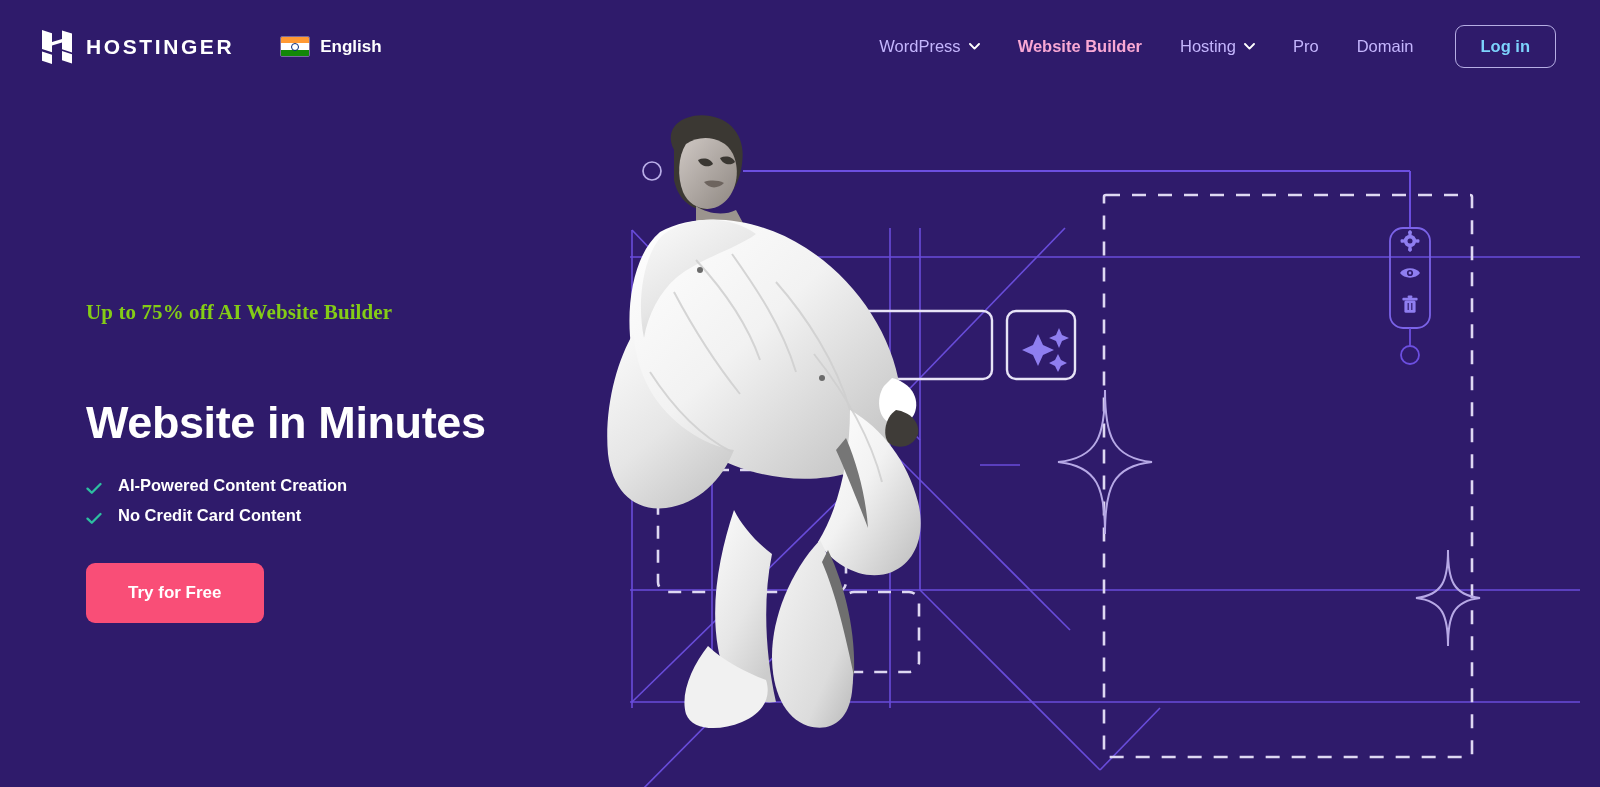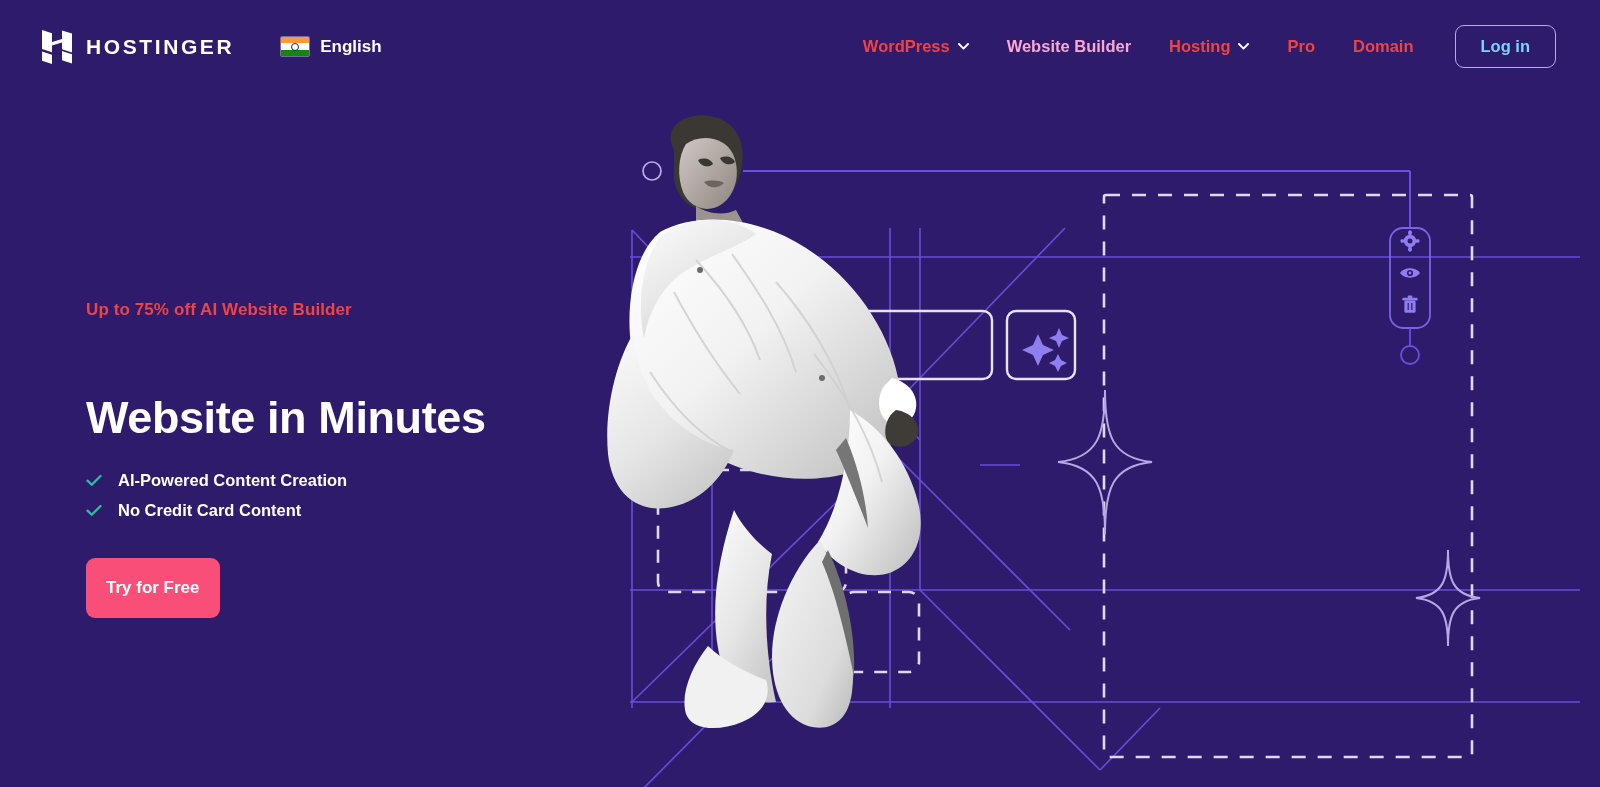--- a/index.html
+++ b/index.html
@@ -31,45 +31,45 @@
   .flag .s2 { position:absolute; left:0; top:33.33%; width:100%; height:33.34%; background:#ffffff; }
   .flag .s3 { position:absolute; left:0; top:66.67%; width:100%; height:33.33%; background:#138808; }
   .flag .chakra {
     position:absolute; left:50%; top:50%; width:8px; height:8px;
     transform:translate(-50%,-50%); border:1.4px solid #0a2b7a; border-radius:50%;
   }
   .lang-label { margin-left:10px; color:#ffffff; font-size:17px; font-weight:bold; }
 
   .nav { margin-left:auto; display:flex; align-items:center; gap:0; padding-right:44px; }
   .nav-item {
-    display:flex; align-items:center; gap:8px; color:#ef4444;
-    font-size:16.5px; font-weight:bold; padding:0 19px; cursor:pointer; white-space:nowrap;
+    display:flex; align-items:center; gap:8px; color:#c4b5fd;
+    font-size:16.5px; font-weight:normal; padding:0 19px; cursor:pointer; white-space:nowrap;
   }
   .nav-item.dim { color:#f9a8d4; font-weight:bold; }
   .caret { width:11px; height:7px; display:block; }
   .login-btn {
     margin-left:22px; padding:11px 25px; border:1.6px solid #b6aee4; border-radius:9px;
     color:#7dd3fc; font-size:16.5px; font-weight:bold; cursor:pointer; background:transparent;
     font-family:"Liberation Sans", sans-serif;
   }
 
   
   .hero-left { position:absolute; left:86px; top:300px; width:560px; z-index:20; }
-  .eyebrow { color:#ef4444; font-size:17px; font-weight:bold; letter-spacing:.1px; }
+  .eyebrow { color:#84cc16; font-size:21px; font-weight:bold; letter-spacing:.1px;font-family:Liberation Serif, serif; }
   .headline {
     margin-top:18px; color:#ffffff; font-size:45px; font-weight:bold;
     line-height:1.18; letter-spacing:-.4px;
   }
   .features { margin-top:27px; list-style:none; }
-  .feat { display:flex; align-items:center; margin-bottom:11px; }
+  .feat { display:flex; align-items:flex-end; margin-bottom:11px; }
   .tick { width:16px; height:13px; display:block; flex:none; }
   .feat-label { margin-left:16px; color:#ffffff; font-size:16.5px; font-weight:bold; }
   .cta {
     margin-top:27px; display:inline-block; background:#f94e77; color:#ffffff;
-    font-size:17px; font-weight:bold; padding:20px 20px; border:none; border-radius:9px;
+    font-size:17px; font-weight:bold; padding:20px 42px; border:none; border-radius:9px;
     cursor:pointer; font-family:"Liberation Sans", sans-serif;
   }
 
   
   .illus { position:absolute; left:600px; top:110px; width:1000px; height:677px; z-index:10; }
   .illus svg { position:absolute; left:0; top:0; }
   .model { position:absolute; left:470px; top:55px; width:360px; height:622px; }
 </style>
 </head>
 <body>

